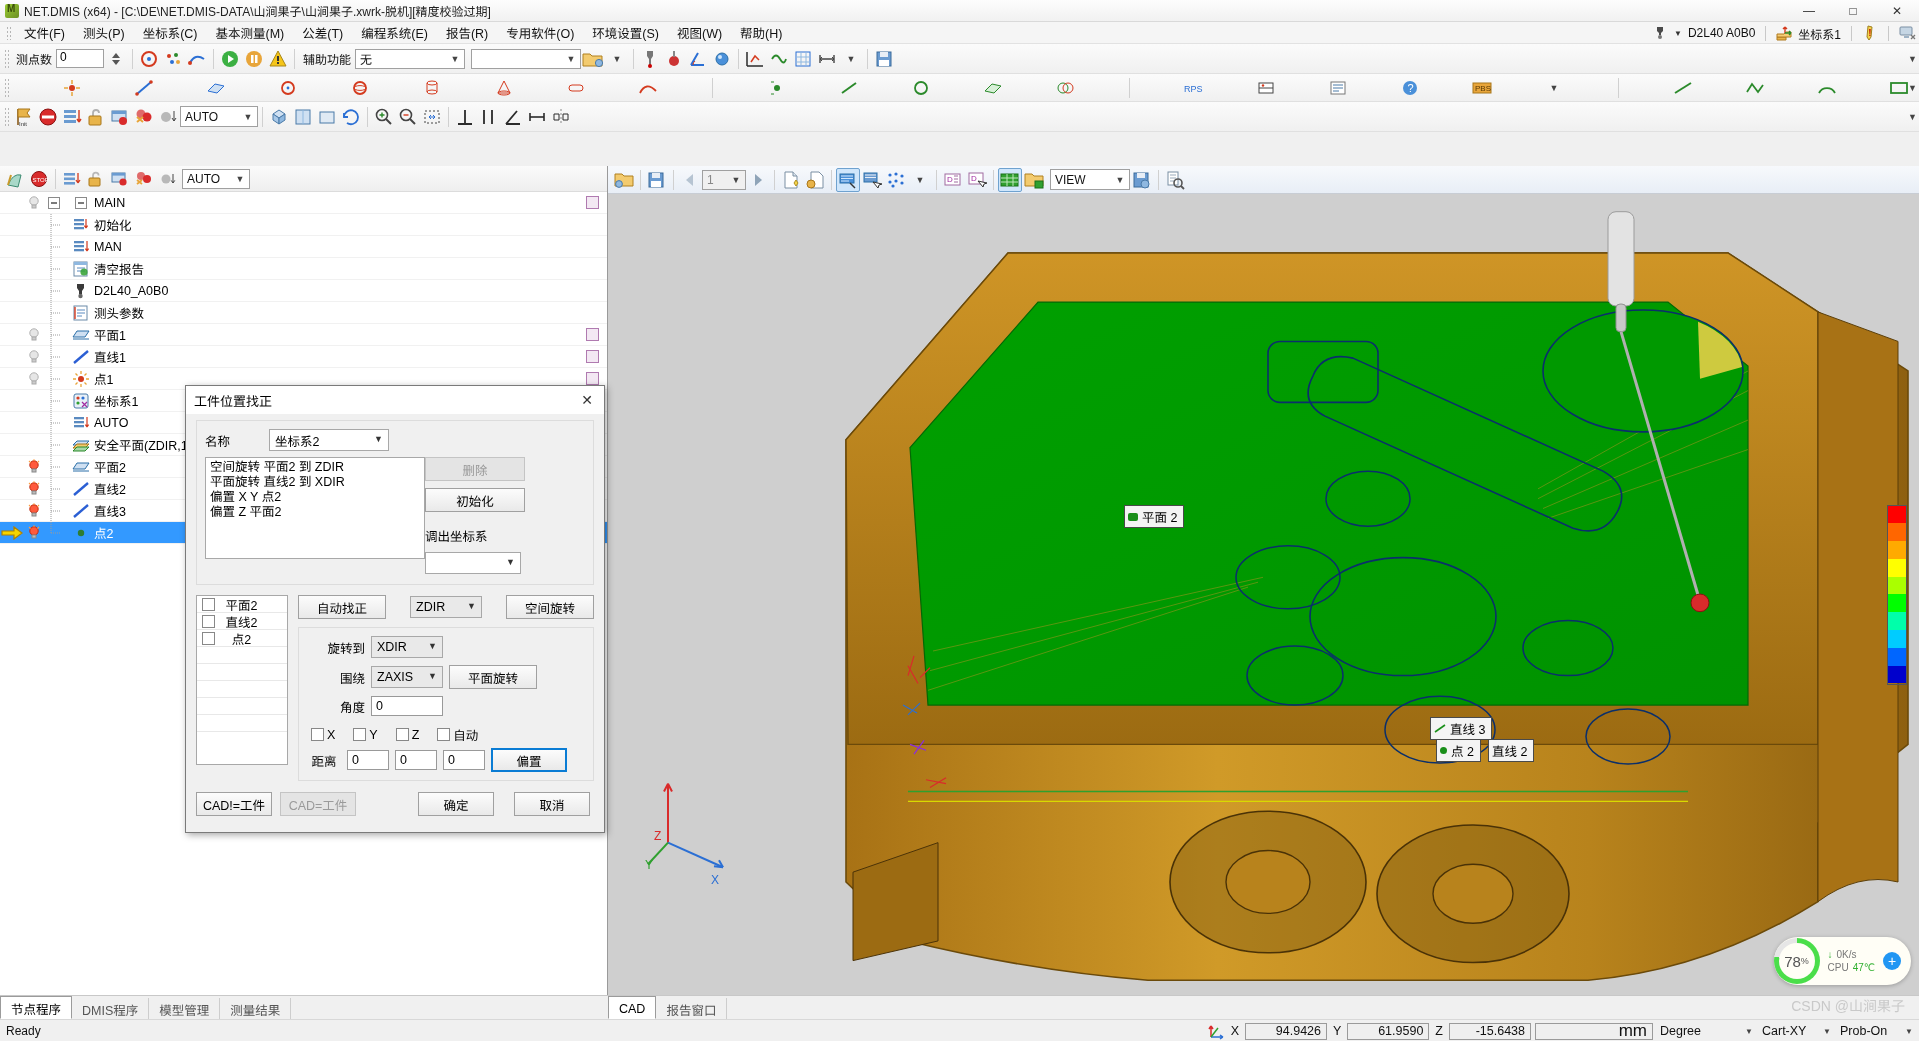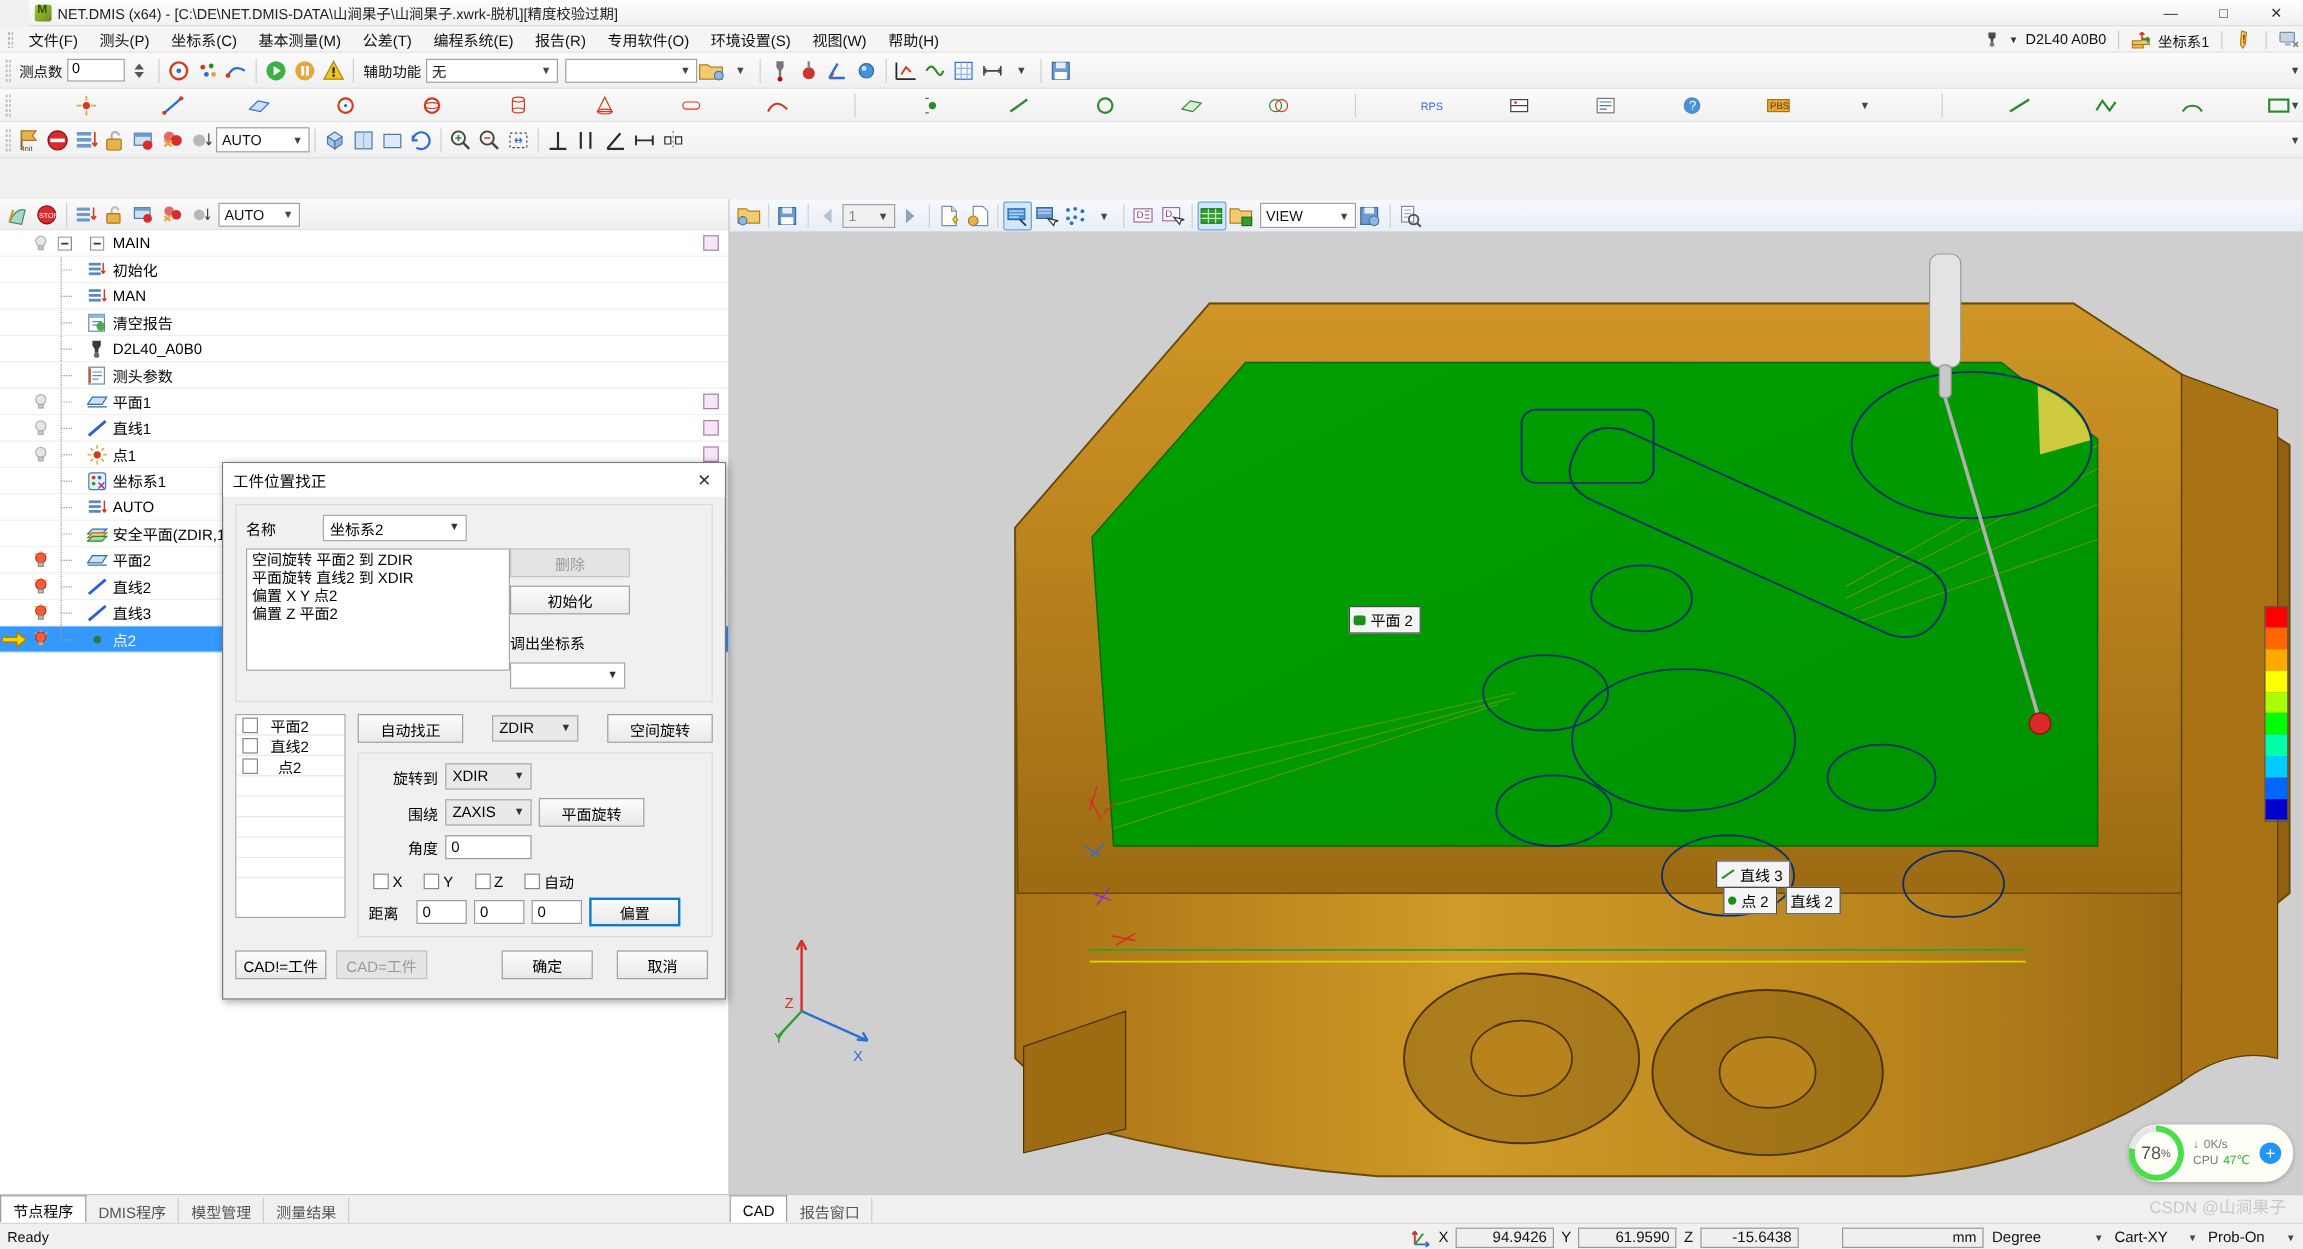--- a/index.html
+++ b/index.html
@@ -14,21 +14,20 @@
     -webkit-font-smoothing: none;
   }
   #app { position: relative; width: 1919px; height: 1041px; background: #f0f0f0; }
 
   
   .titlebar {
     height: 22px; background: linear-gradient(#fdfdfd, #f1f1f1);
     border-bottom: 1px solid #d9d9d9;
     display: flex; align-items: center; padding-left: 5px;
     position: relative;
-    margin-left: 24px;
   }
   .titlebar .app-icon {
     width: 14px; height: 14px; margin-right: 5px; position: relative;
     background: linear-gradient(135deg,#9acd32 0%, #6b8e23 100%);
     border-radius: 2px;
   }
   .titlebar .app-icon::after {
     content: "M"; position: absolute; left: 2px; top: -1px;
     font-size: 10px; color: #3a4d0a; font-weight: bold;
   }
@@ -152,21 +151,21 @@
   .tabrow .right-tabs { position: absolute; right: 0; bottom: 0; display: flex; align-items: flex-end; }
   .statusbar { height: 22px; background: #f0f0f0; border-top: 1px solid #d8d8d8;
      display: flex; align-items: center; position: relative; font-size: 12px; color: #111; }
   .status-ready { padding-left: 6px; }
   .status-right { position: absolute; right: 0; top: 0; height: 22px; display: flex;
      align-items: center; gap: 4px; padding-right: 4px; }
   .coordbox { height: 17px; min-width: 82px; border: 1px solid #9a9a9a; background: #efefef;
      display: flex; align-items: center; justify-content: flex-end; padding: 0 5px;
      font-size: 12.5px; font-family: "Liberation Sans", sans-serif; }
   .unitbox { height: 17px; min-width: 118px; border: 1px solid #9a9a9a; background: #efefef;
-     display: flex; align-items: center; justify-content: flex-end; padding: 0 5px; font-size: 12px; margin-left: 32px;}
+     display: flex; align-items: center; justify-content: flex-end; padding: 0 5px; font-size: 17px;}
   .stat-combo { height: 18px; display: flex; align-items: center; font-size: 12.5px;
      padding: 0 2px 0 3px; }
   .stat-combo .arw { font-size: 8px; margin-left: 6px; color: #444; }
   .axis-lbl { font-size: 12.5px; font-weight: normal; margin: 0 2px; }
 
   
   .dialog { position: absolute; left: 185px; top: 385px; width: 420px; height: 448px;
      background: #f0f0f0; border: 1px solid #7a7a7a; box-shadow: 2px 2px 7px rgba(0,0,0,.35);
      z-index: 50; }
   .dlg-title { height: 28px; background: #fff; display: flex; align-items: center;
@@ -1486,21 +1485,21 @@
                 <span class="chk"></span>
                 <span>Z</span>
               </div>
               <div class="chkrow">
                 <span class="chk"></span>
                 <span>自动</span>
               </div>
             </div>
 
             <div class="row" style="gap:6px;">
-              <div class="lbl" style="width:34px; text-align:left">距离</div>
+              <div class="lbl" style="width:34px; text-align:center">距离</div>
               <div class="numinput" style="width:42px">0</div>
               <div class="numinput" style="width:42px">0</div>
               <div class="numinput" style="width:42px">0</div>
               <div class="btn focus" style="width:76px;height:24px">偏置</div>
             </div>
           </div>
         </div>
       </div>
 
       <div class="row" style="margin-top:11px; align-items:center;">

